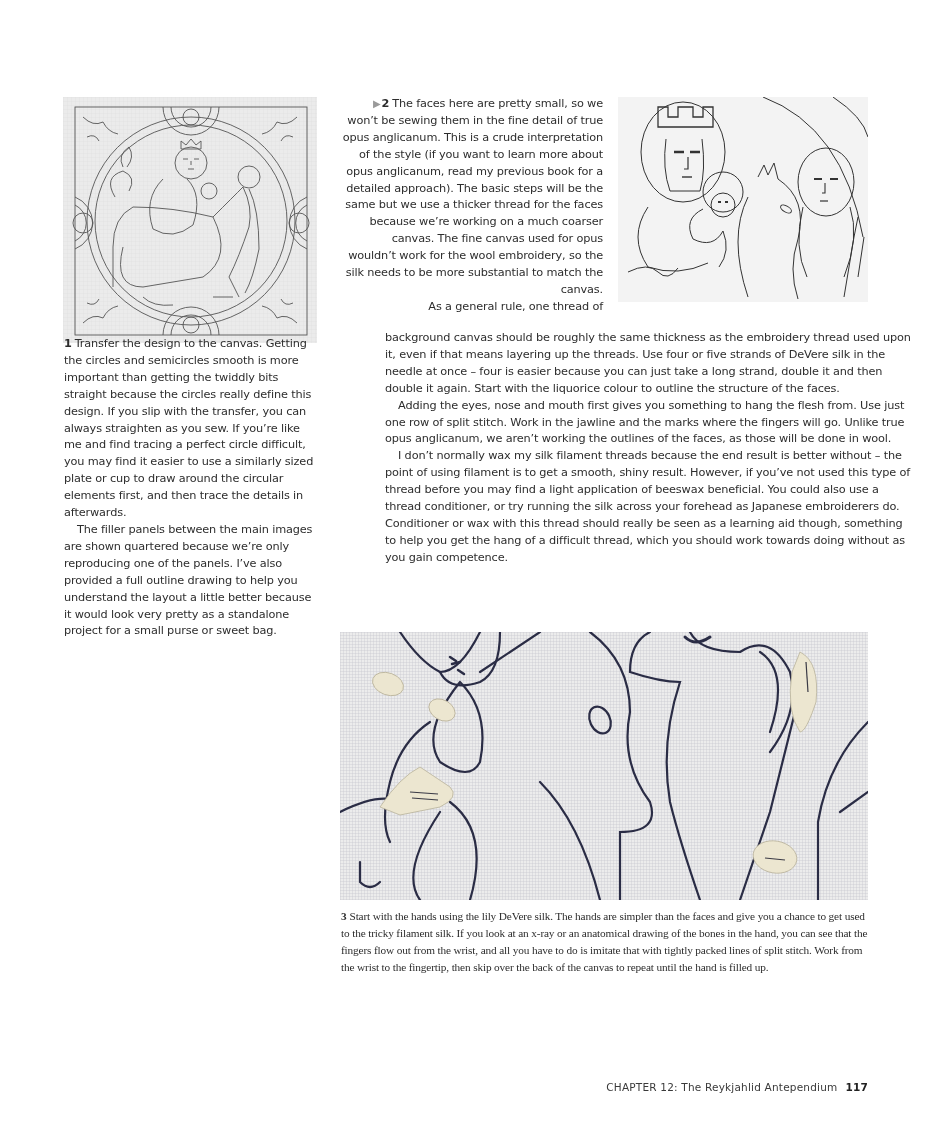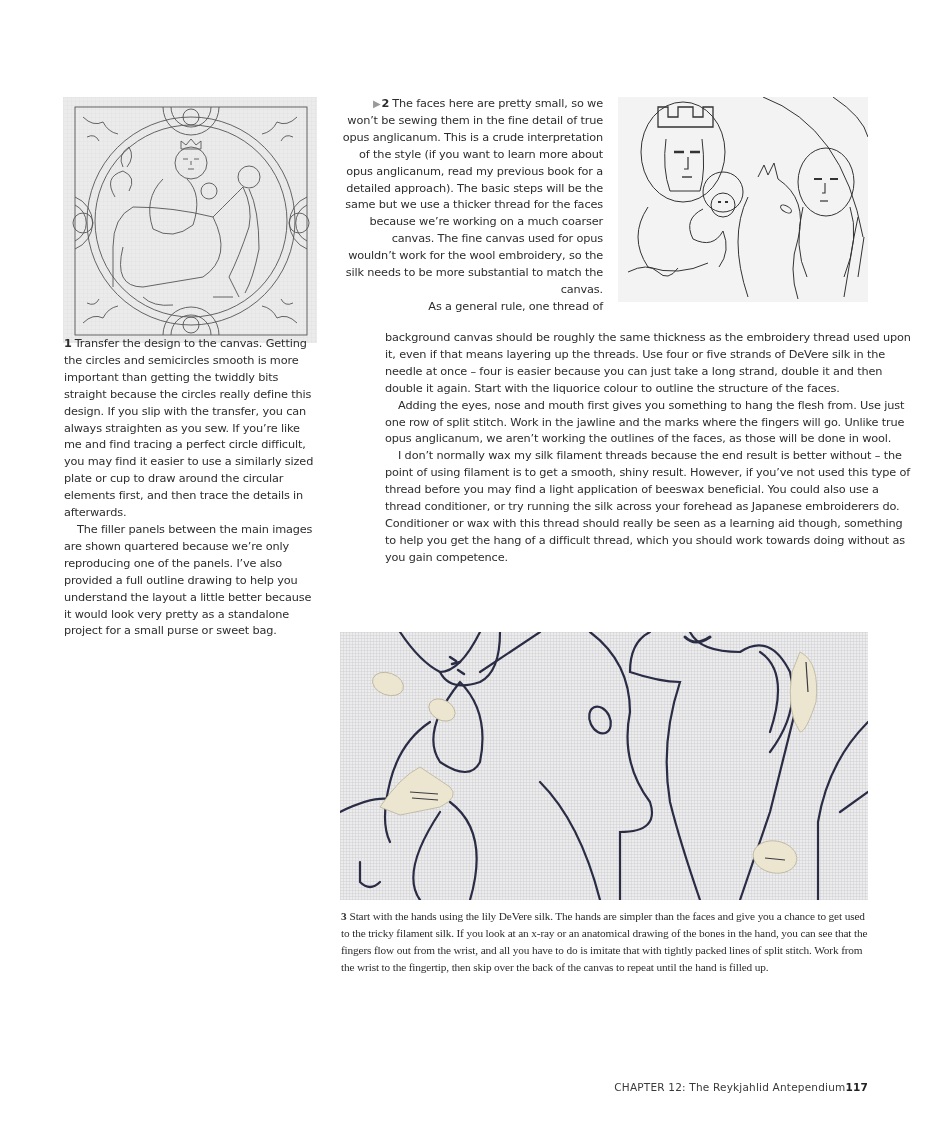--- a/index.html
+++ b/index.html
@@ -22,21 +22,21 @@
     .num { font-weight: bold; margin-right: 3px; }
     .arrow { color: #9a9a9a; font-size: 10px; margin-right: 1px; }
     #caption1 { left: 64px; top: 336px; width: 252px; }
     #caption2-narrow { left: 341px; top: 96px; width: 270px; }
     #caption2-wide { left: 341px; top: 330px; width: 530px; margin-left: 44px; }
     #caption3 { left: 341px; top: 908px; width: 530px; font-family: Liberation Serif, serif; }
     .footer {
       position: absolute; right: 62px; top: 1081px;
       font-size: 10.5px; color: #3a3a3a; letter-spacing: 0.2px;
     }
-    .footer .page-num { font-weight: bold; margin-left: 0; color: #222; }
+    .footer .page-num { font-weight: bold; margin-left: 8px; color: #222; }
   </style>
 </head>
 <body>
 
 <div class="fig" id="fig1" style="left:63px; top:97px; width:254px; height:246px; background:#ebebeb;">
   <svg viewBox="0 0 254 246">
     <defs>
       <pattern id="grid1" width="4" height="4" patternUnits="userSpaceOnUse">
         <path d="M4 0 L0 0 0 4" fill="none" stroke="#dcdcdc" stroke-width="0.5"></path>
       </pattern>

